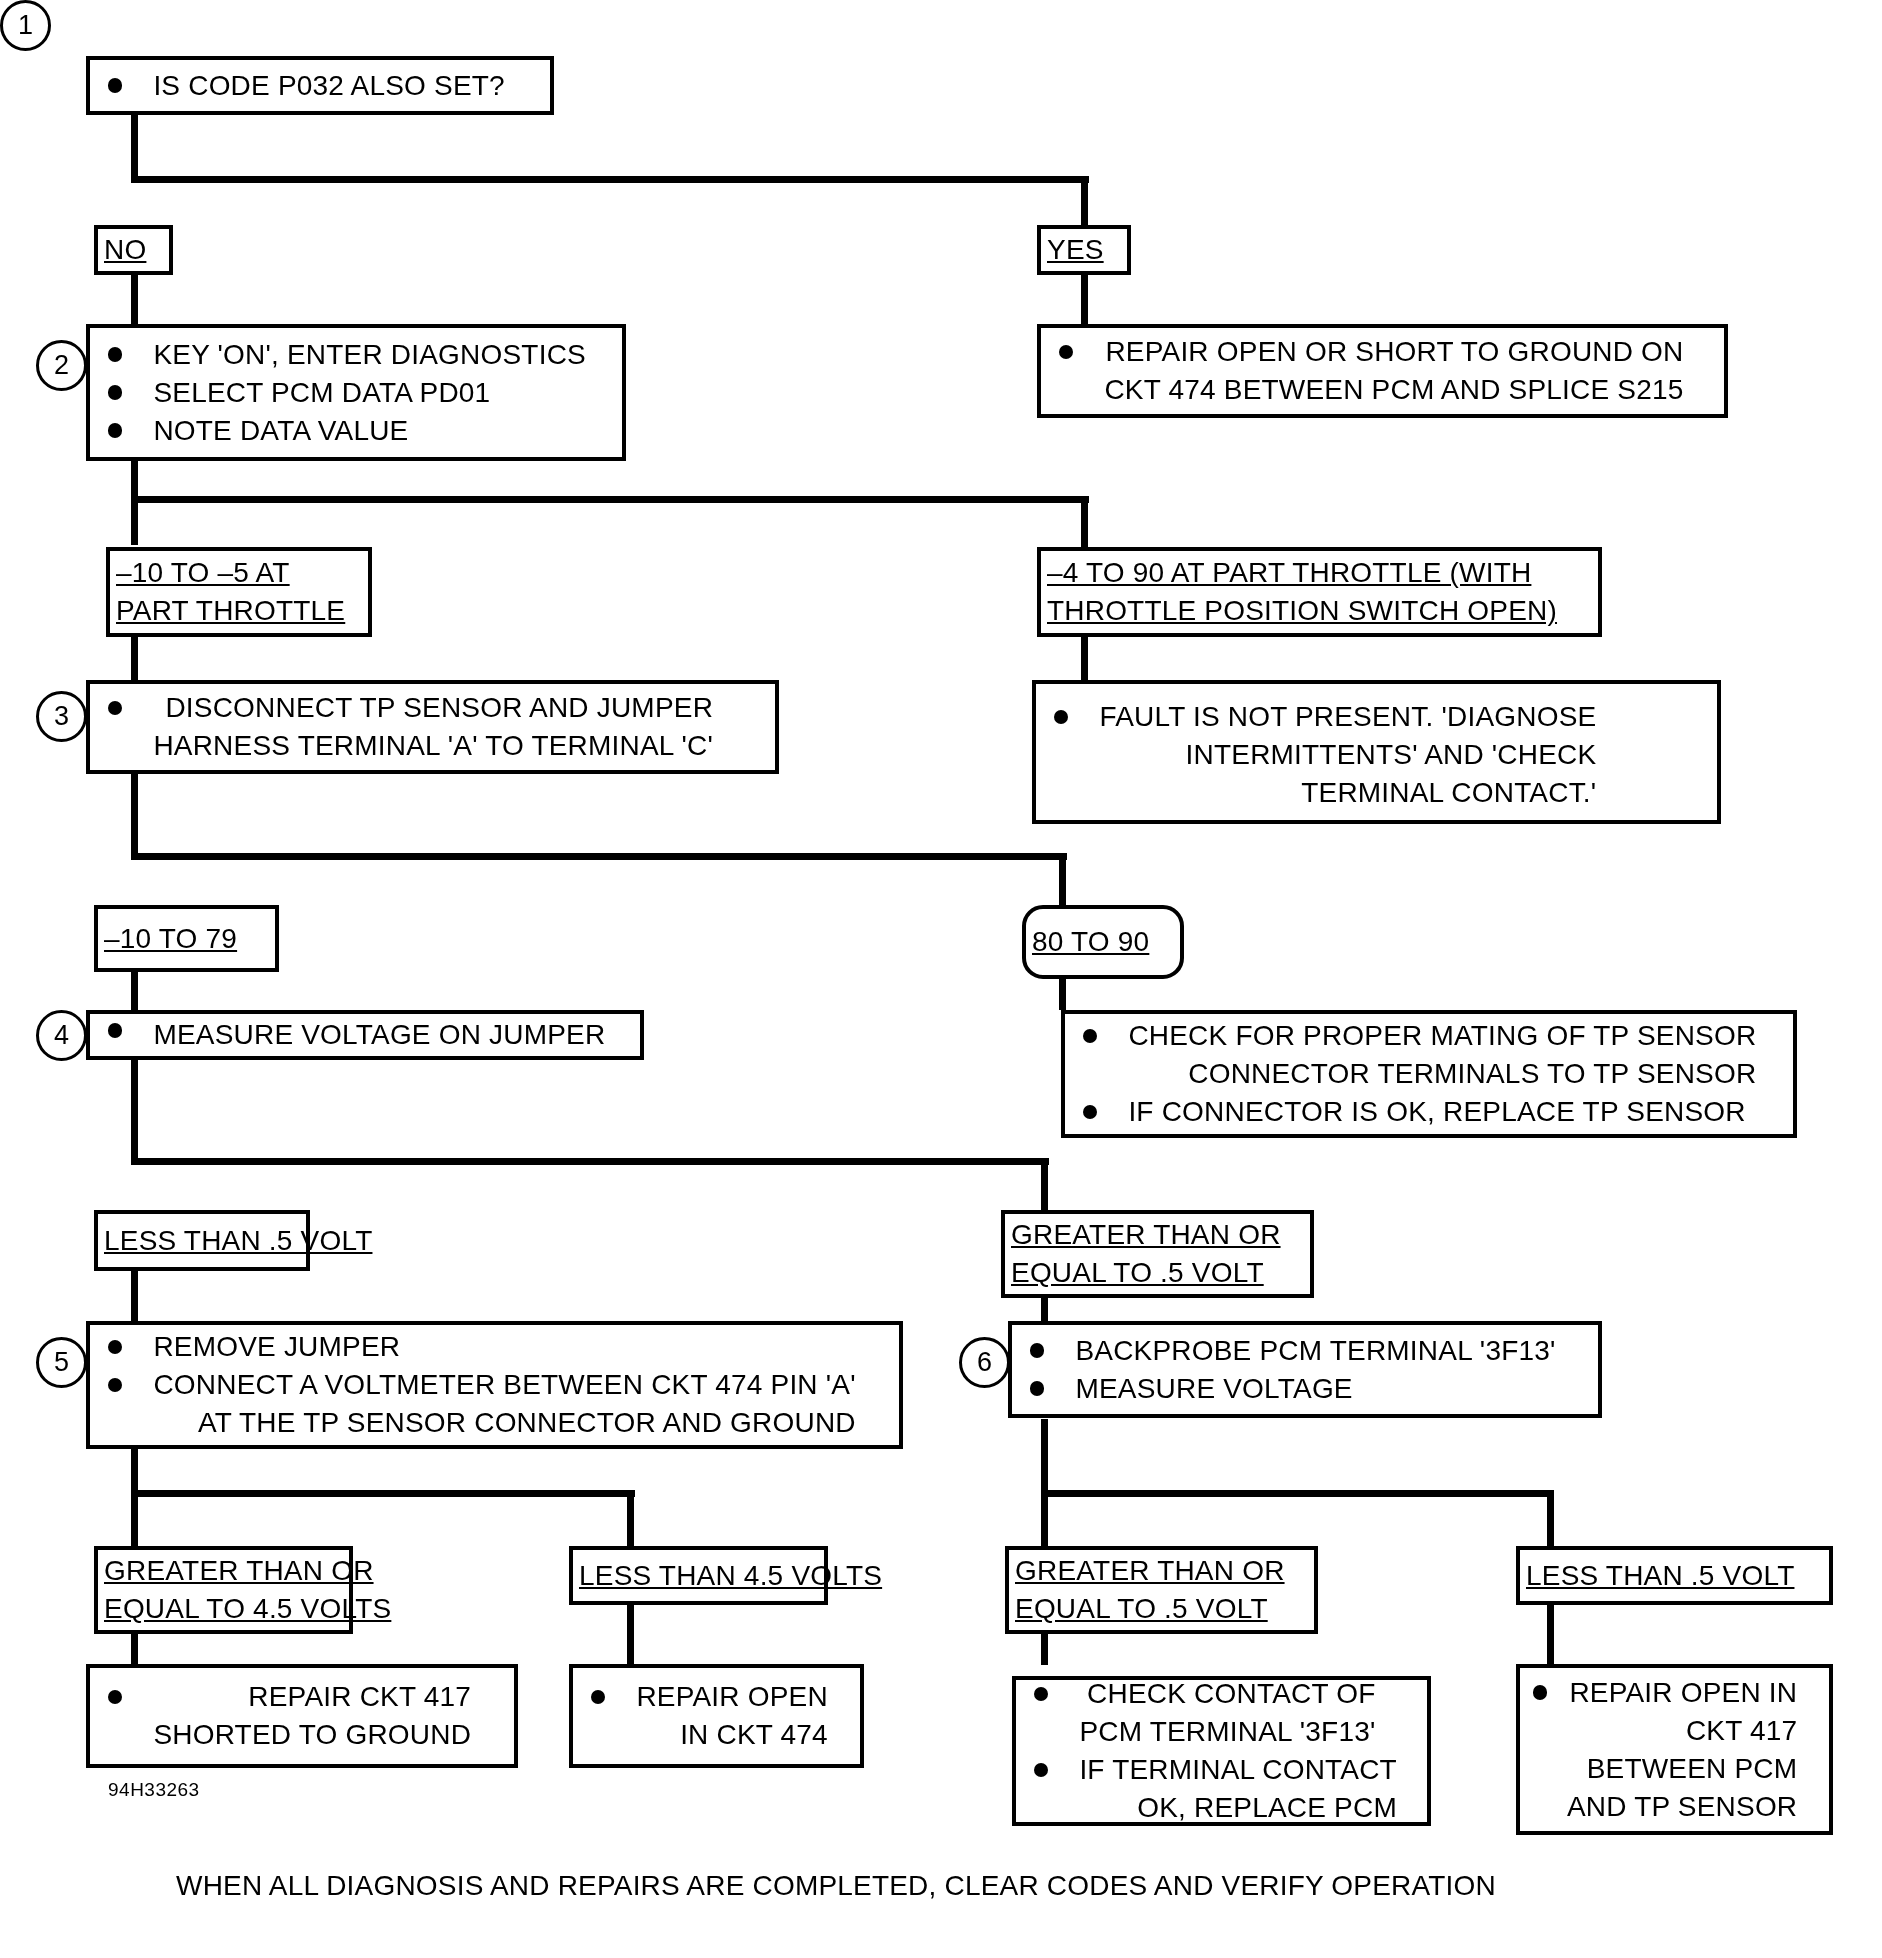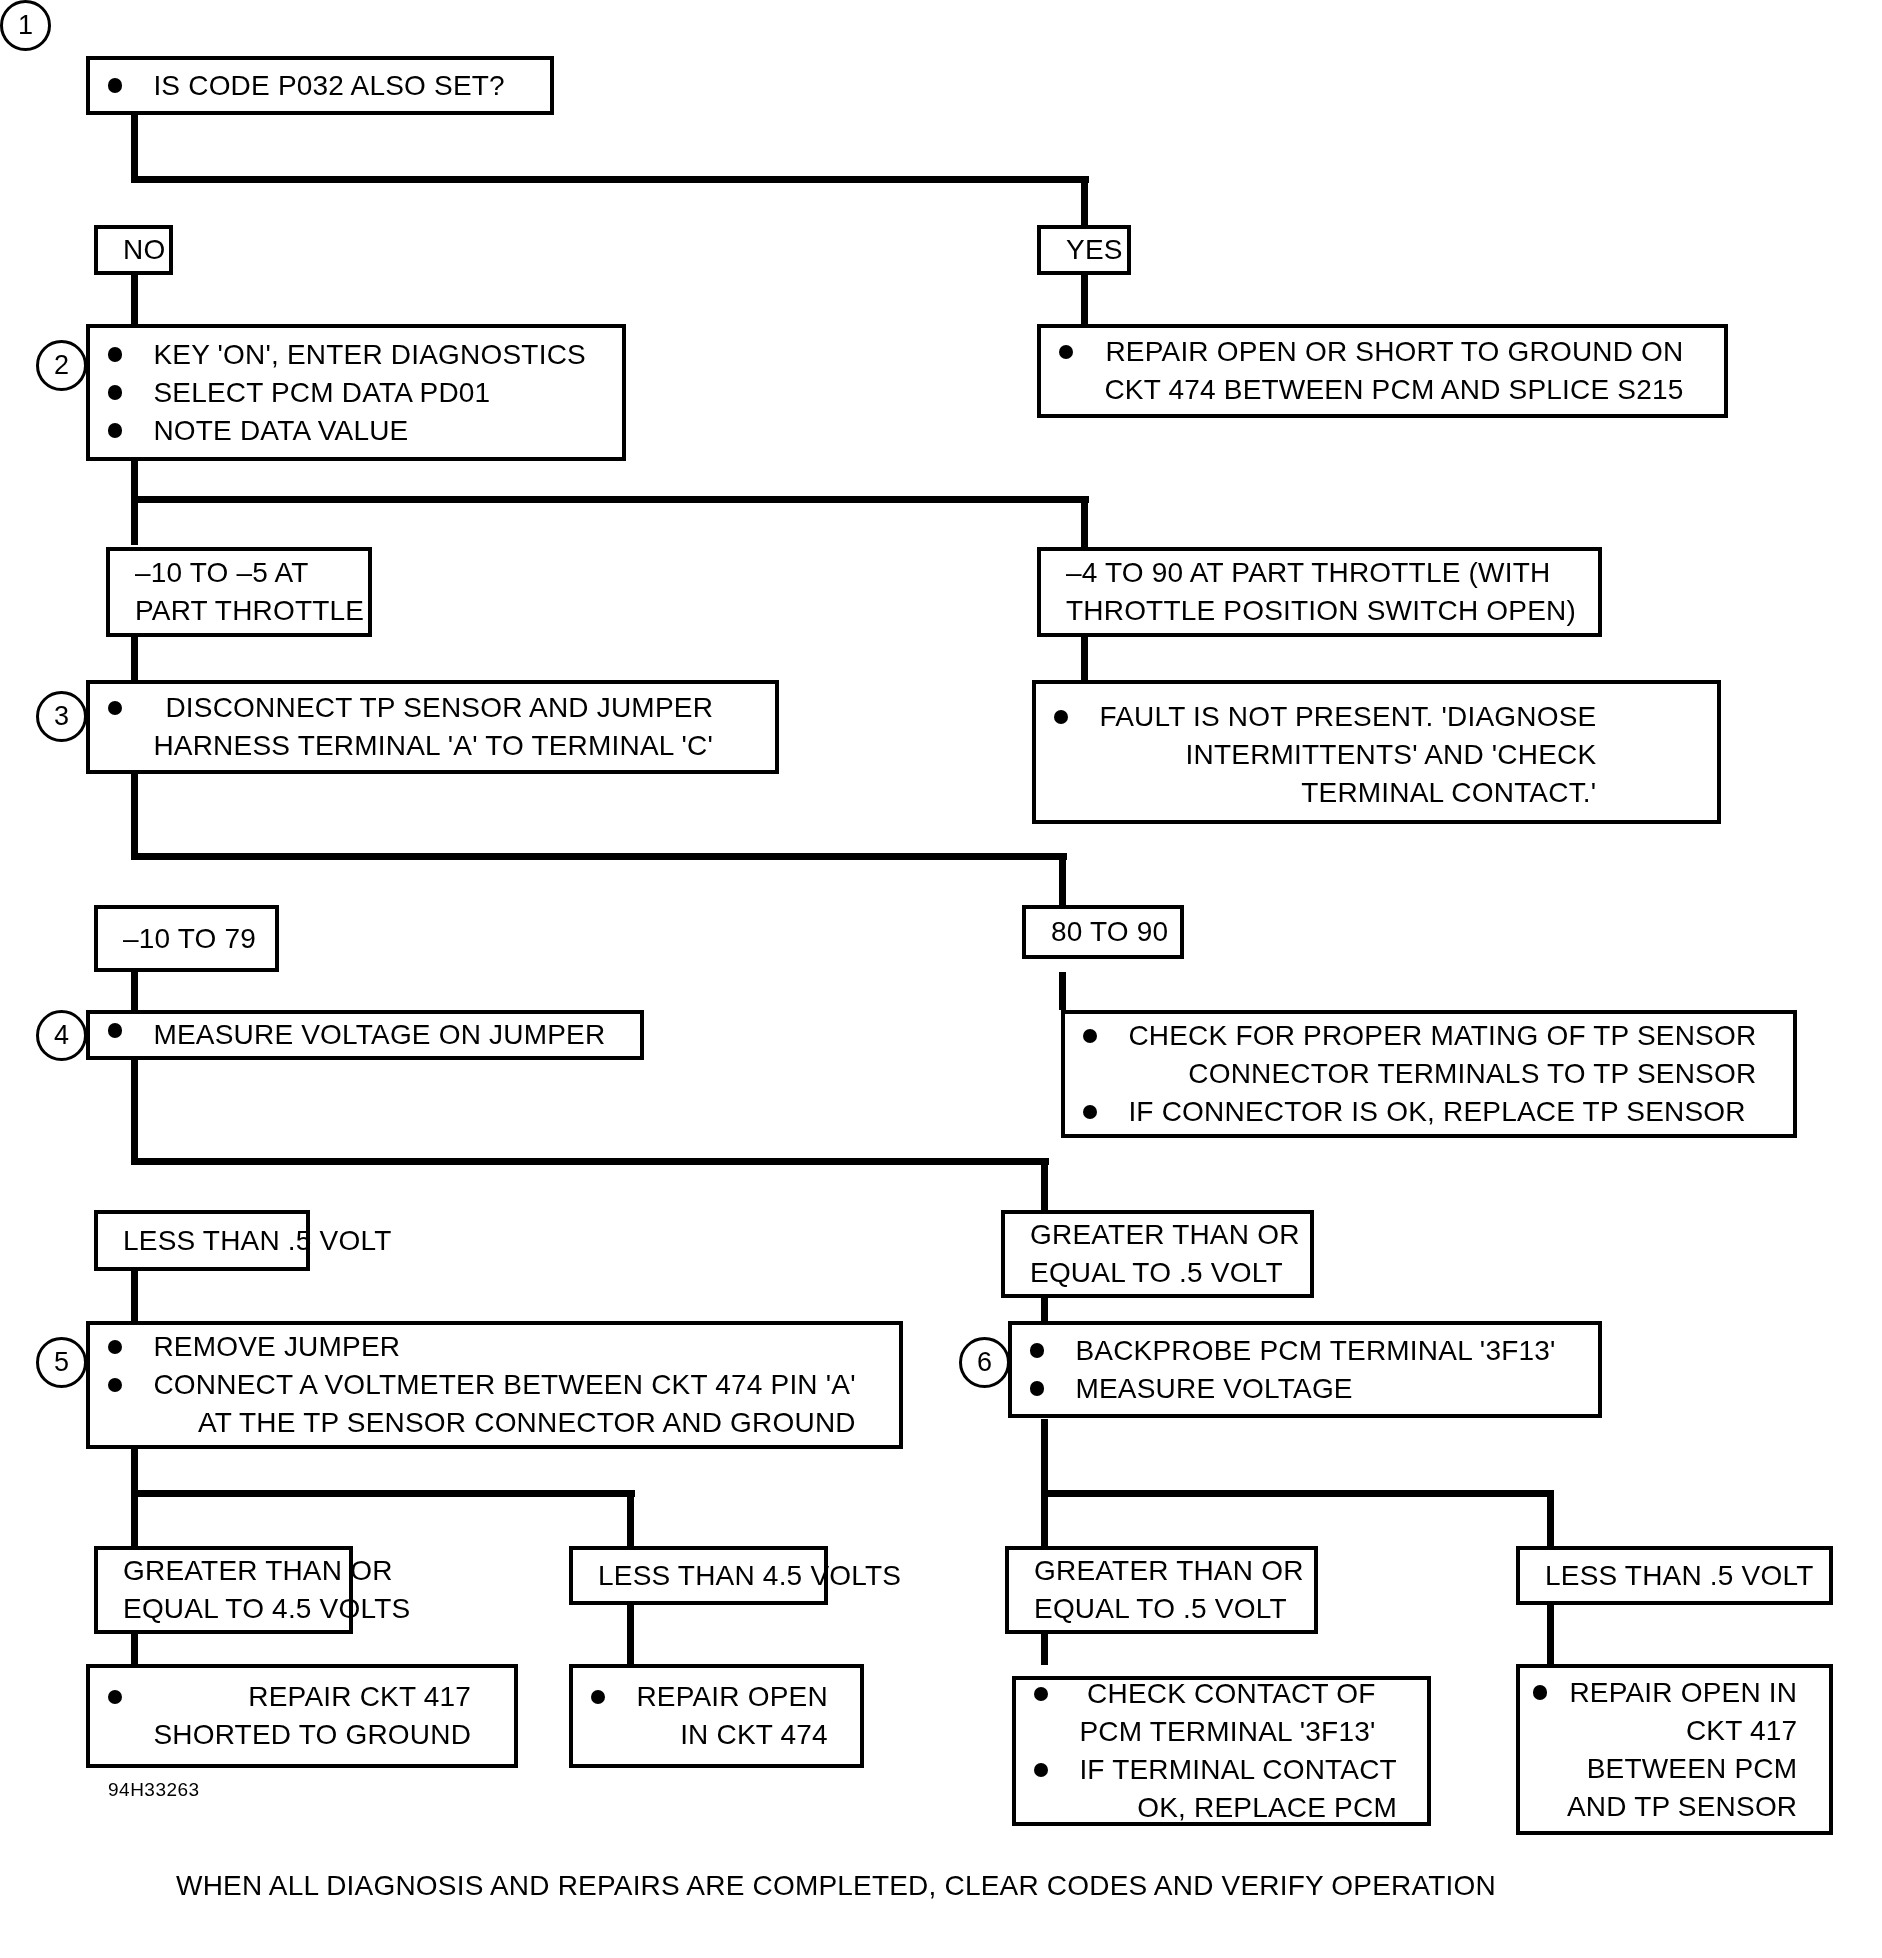--- a/index.html
+++ b/index.html
@@ -55,21 +55,21 @@
     margin-top:11.7px;
     margin-right:31px;
     margin-left:18px;
   }
   .btext{
     display:flex;
     flex-direction:column;
     align-items:flex-end;
   }
   
-  .label .lines{padding-left:25px;}
+  .label .lines{padding-left:6px;text-decoration:underline;}
   
   .stepnum{
     position:absolute;
     width:45px;height:45px;
     border:3.6px solid #000;
     border-radius:50%;
     background:#fff;
     display:flex;
     align-items:center;
     justify-content:center;
@@ -241,21 +241,21 @@
         </span>
       </div>
     </div>
   </div>
 
   <div class="box label" style="left:94px;top:905px;width:185px;height:67px;">
     <div class="lines">
         <span class="ln">–10 TO 79</span>
       </div>
   </div>
-  <div class="box label" style="left:1022px;top:905px;width:162px;height:54px;">
+  <div class="box label" style="left:1022px;top:905px;width:162px;height:74px;border-radius:21px;">
     <div class="lines">
         <span class="ln">80 TO 90</span>
       </div>
   </div>
 
   <div class="stepnum" style="left:36px;top:1010px;">
     <span>4</span>
   </div>
   <div class="box" style="left:86px;top:1010px;width:558px;height:50px;">
     <div class="blist">

